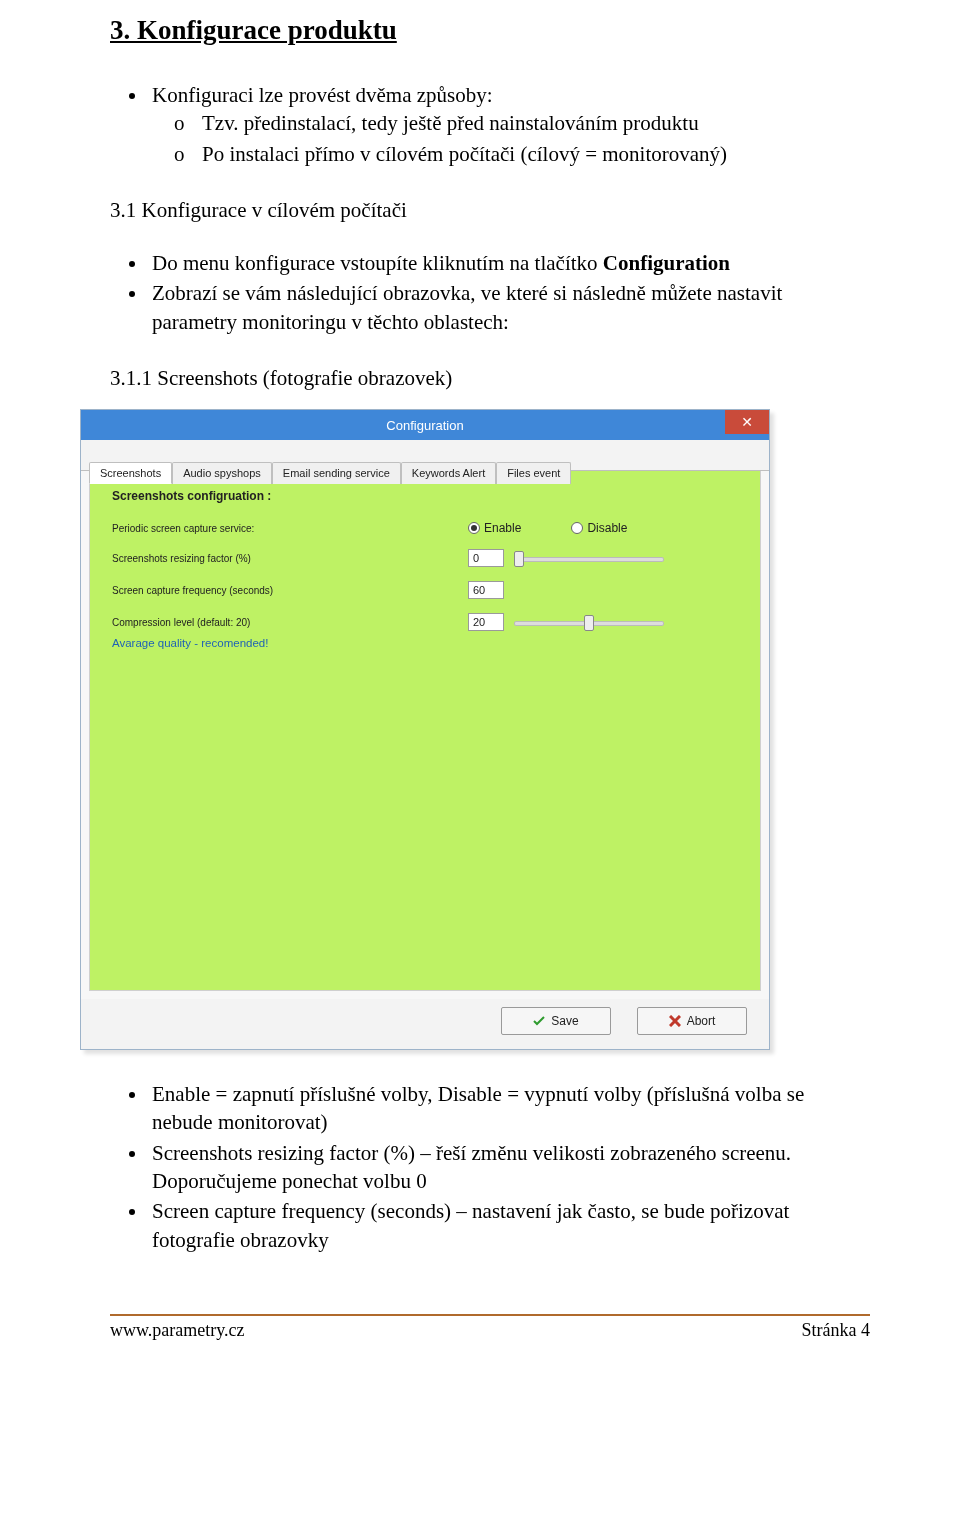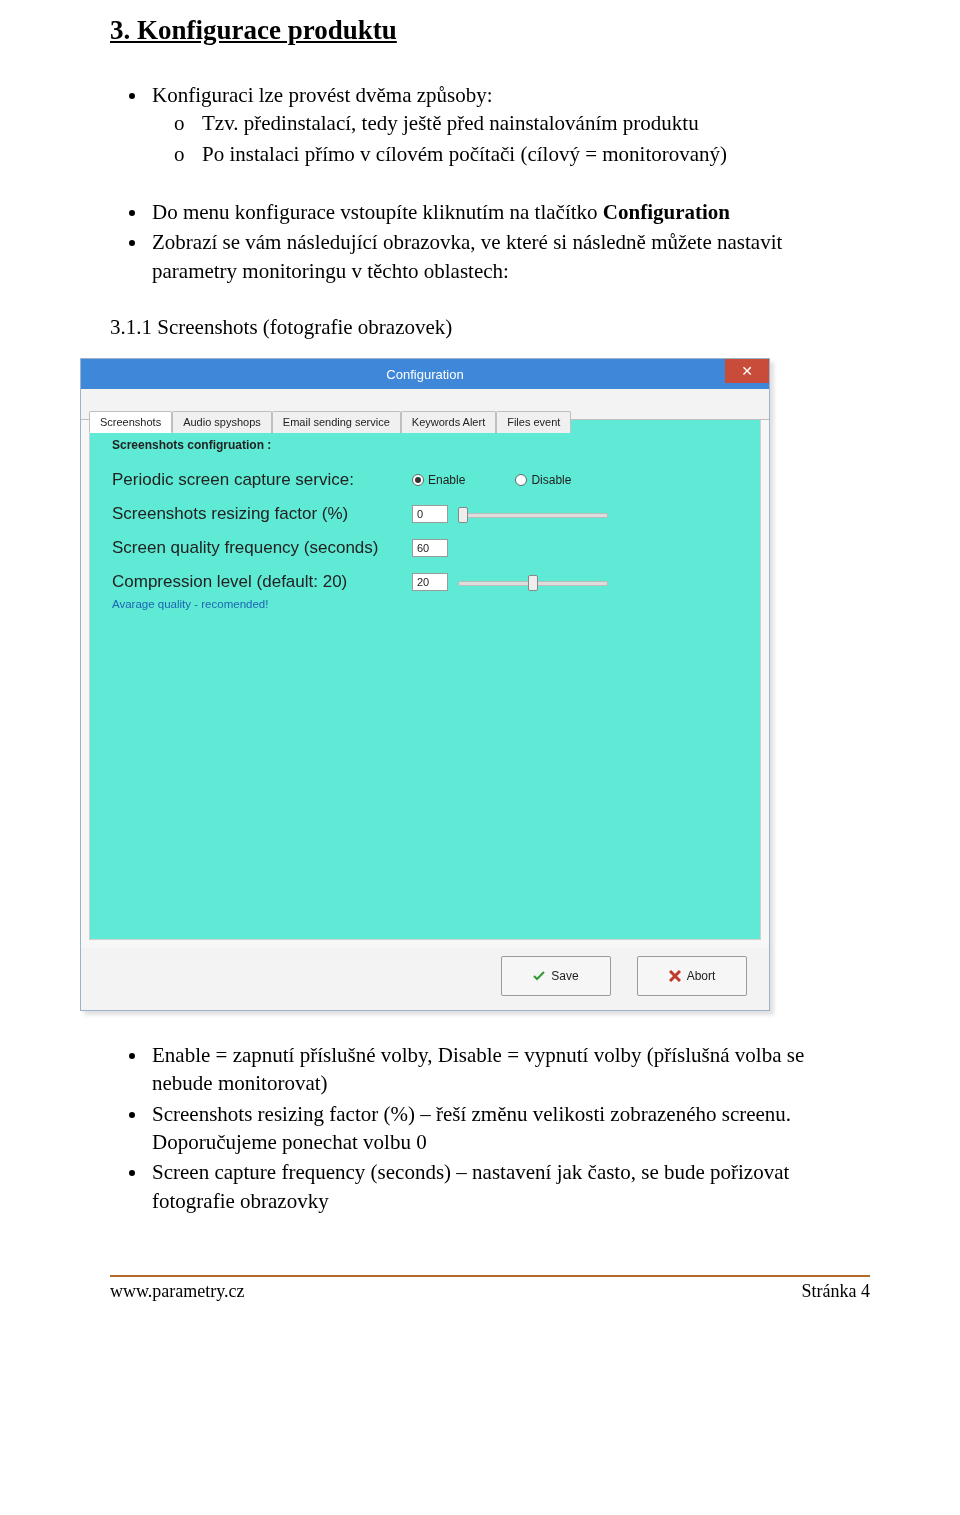--- a/index.html
+++ b/index.html
@@ -100,38 +100,38 @@
     margin-right: 0px;
     position: relative;
     top: 14px;
     border-radius: 2px 2px 0 0;
   }
   .tab.active {
     background: #fff;
     border-bottom: 1px solid #fff;
   }
   .panel {
-    background: #5eead4;
+    background: #bef264;
     border: 1px solid #cfcfcf;
     margin: 0 8px 8px 8px;
     border-top: none;
     padding: 18px 22px 300px 22px;
     min-height: 520px;
   }
   .panel-head {
     font-weight: bold;
     font-size: 12px;
     margin-bottom: 18px;
   }
   .row {
     display: flex;
     align-items: center;
     margin-bottom: 14px;
   }
-  .row .lbl { width: 300px; font-size: 17px; }
+  .row .lbl { width: 356px; font-size: 10px; }
   .radio { display: inline-flex; align-items: center; gap: 4px; margin-right: 50px; }
   .radio .dot {
     width: 12px; height: 12px; border: 1px solid #666; border-radius: 50%; display: inline-block; position: relative; background:#fff;
   }
   .radio.checked .dot::after {
     content:""; position:absolute; inset: 2px; background:#333; border-radius:50%;
   }
   .numbox {
     width: 36px; height: 18px; border: 1px solid #9a9a9a; background:#fff; font-size:11px; padding: 1px 4px; display:inline-flex; align-items:center;
   }
@@ -142,21 +142,21 @@
     content:""; position:absolute; left:0; right:0; top:6px; height:3px; background:#ddd; border:1px solid #bbb; border-radius:2px;
   }
   .thumb {
     position:absolute; top:0; width:10px; height:16px; background:#eee; border:1px solid #888; border-radius:2px;
   }
   .blue-note { color:#1f63b4; font-size:11.5px; margin-top:-8px; margin-left:0; }
   .btnrow {
     display:flex; justify-content:flex-end; gap:26px; padding: 8px 22px 14px 0; background:#f3f3f3;
   }
   .wbtn {
-    border:1px solid #9a9a9a; background:#f6f6f6; width:110px; height:40px; font-size:12px; display:inline-flex; align-items:center; justify-content:center; gap:6px; border-radius:2px;
+    border:1px solid #9a9a9a; background:#f6f6f6; width:110px; height:28px; font-size:12px; display:inline-flex; align-items:center; justify-content:center; gap:6px; border-radius:2px;
   }
   .ico-check { width:12px; height:10px; }
   .ico-x { color:#c0392b; width:12px; height:12px; }
 
   
   .bullet-list.after { margin-top: 8px; }
 
   .footer-sep { border:0; border-top:2px solid #b06a2c; margin: 60px 0 4px 0; }
   .footer {
     display:flex; justify-content:space-between; font-size:18px; padding: 0 0 8px 0;
@@ -172,20 +172,21 @@
   <ul class="bullet-list">
     <li>
       <span>Konfiguraci lze provést dvěma způsoby:</span>
       <ul class="sub-o">
         <li>Tzv. předinstalací, tedy ještě před nainstalováním produktu</li>
         <li>Po instalaci přímo v cílovém počítači (cílový = monitorovaný)</li>
       </ul>
     </li>
   </ul>
 
+  <p class="subhead">3.1 Konfigurace v cílovém počítači</p>
 
   <ul class="bullet-list">
     <li>
       <span>Do menu konfigurace vstoupíte kliknutím na tlačítko </span><span class="bold">Configuration</span>
     </li>
     <li>Zobrazí se vám následující obrazovka, ve které si následně můžete nastavit parametry monitoringu v těchto oblastech:</li>
   </ul>
 
   <p class="subhead-311">3.1.1    Screenshots (fotografie obrazovek)</p>
 
@@ -223,21 +224,21 @@
 
         <div class="row">
           <span class="lbl">Screenshots resizing factor (%)</span>
           <span class="numbox">0</span>
           <span class="slider">
               <span class="thumb" style="left:0"></span>
             </span>
         </div>
 
         <div class="row">
-          <span class="lbl">Screen quality frequency (seconds)</span>
+          <span class="lbl">Screen capture frequency (seconds)</span>
           <span class="numbox">60</span>
         </div>
 
         <div class="row">
           <span class="lbl">Compression level (default: 20)</span>
           <span class="numbox">20</span>
           <span class="slider">
               <span class="thumb" style="left:70px"></span>
             </span>
         </div>

